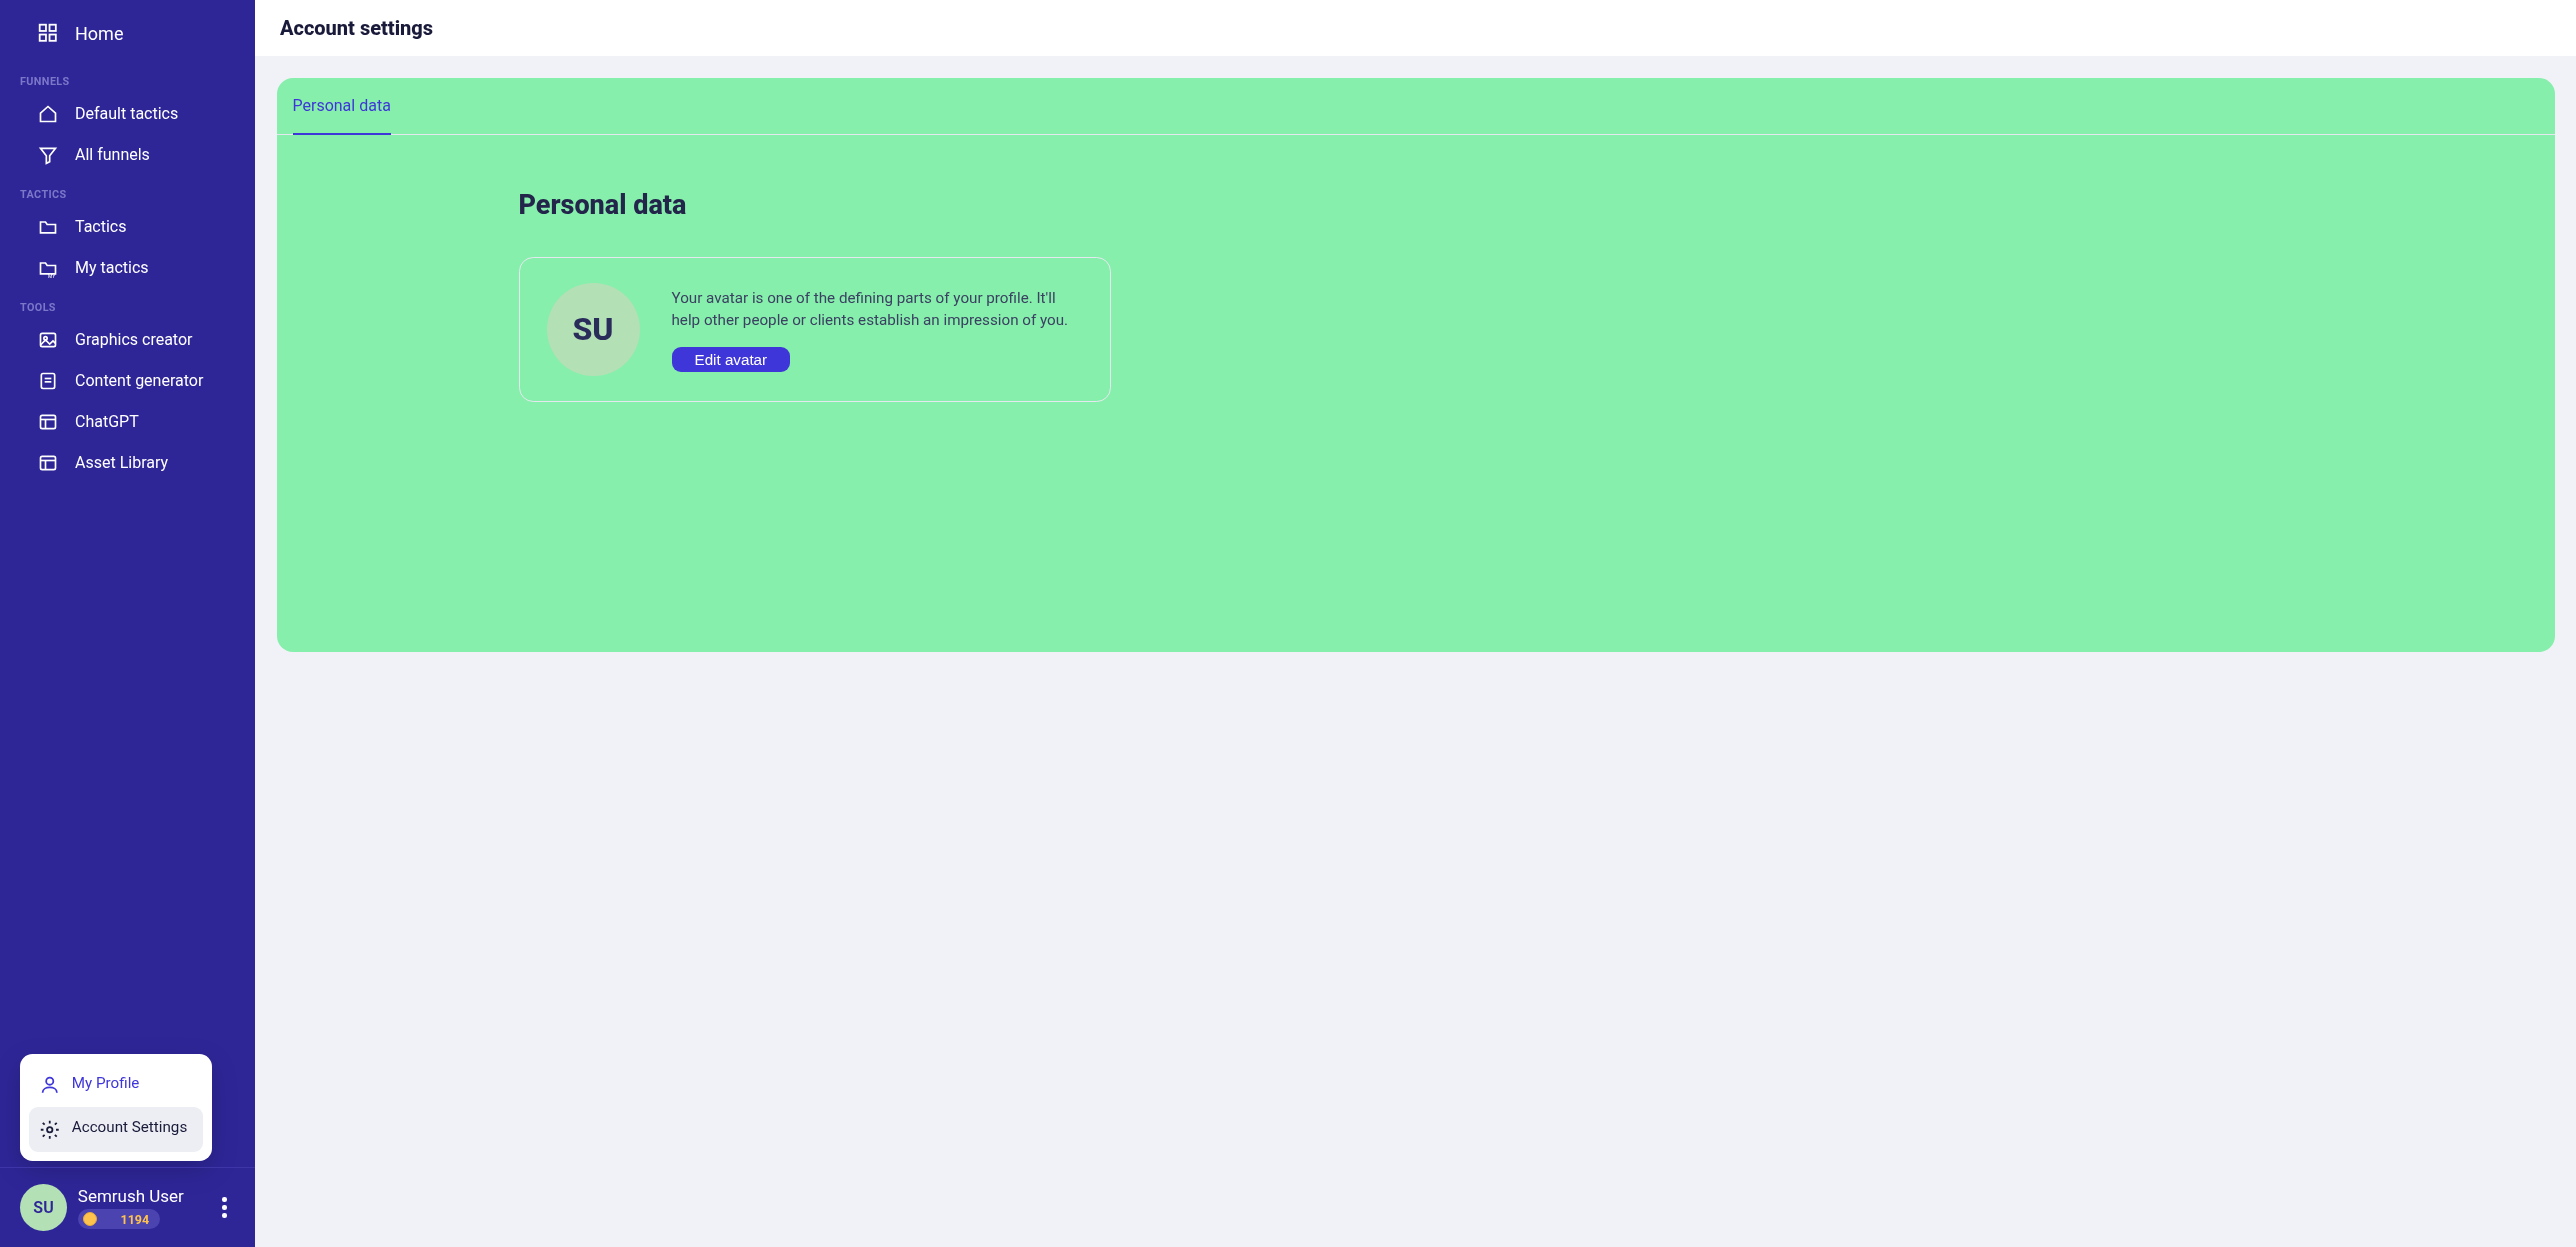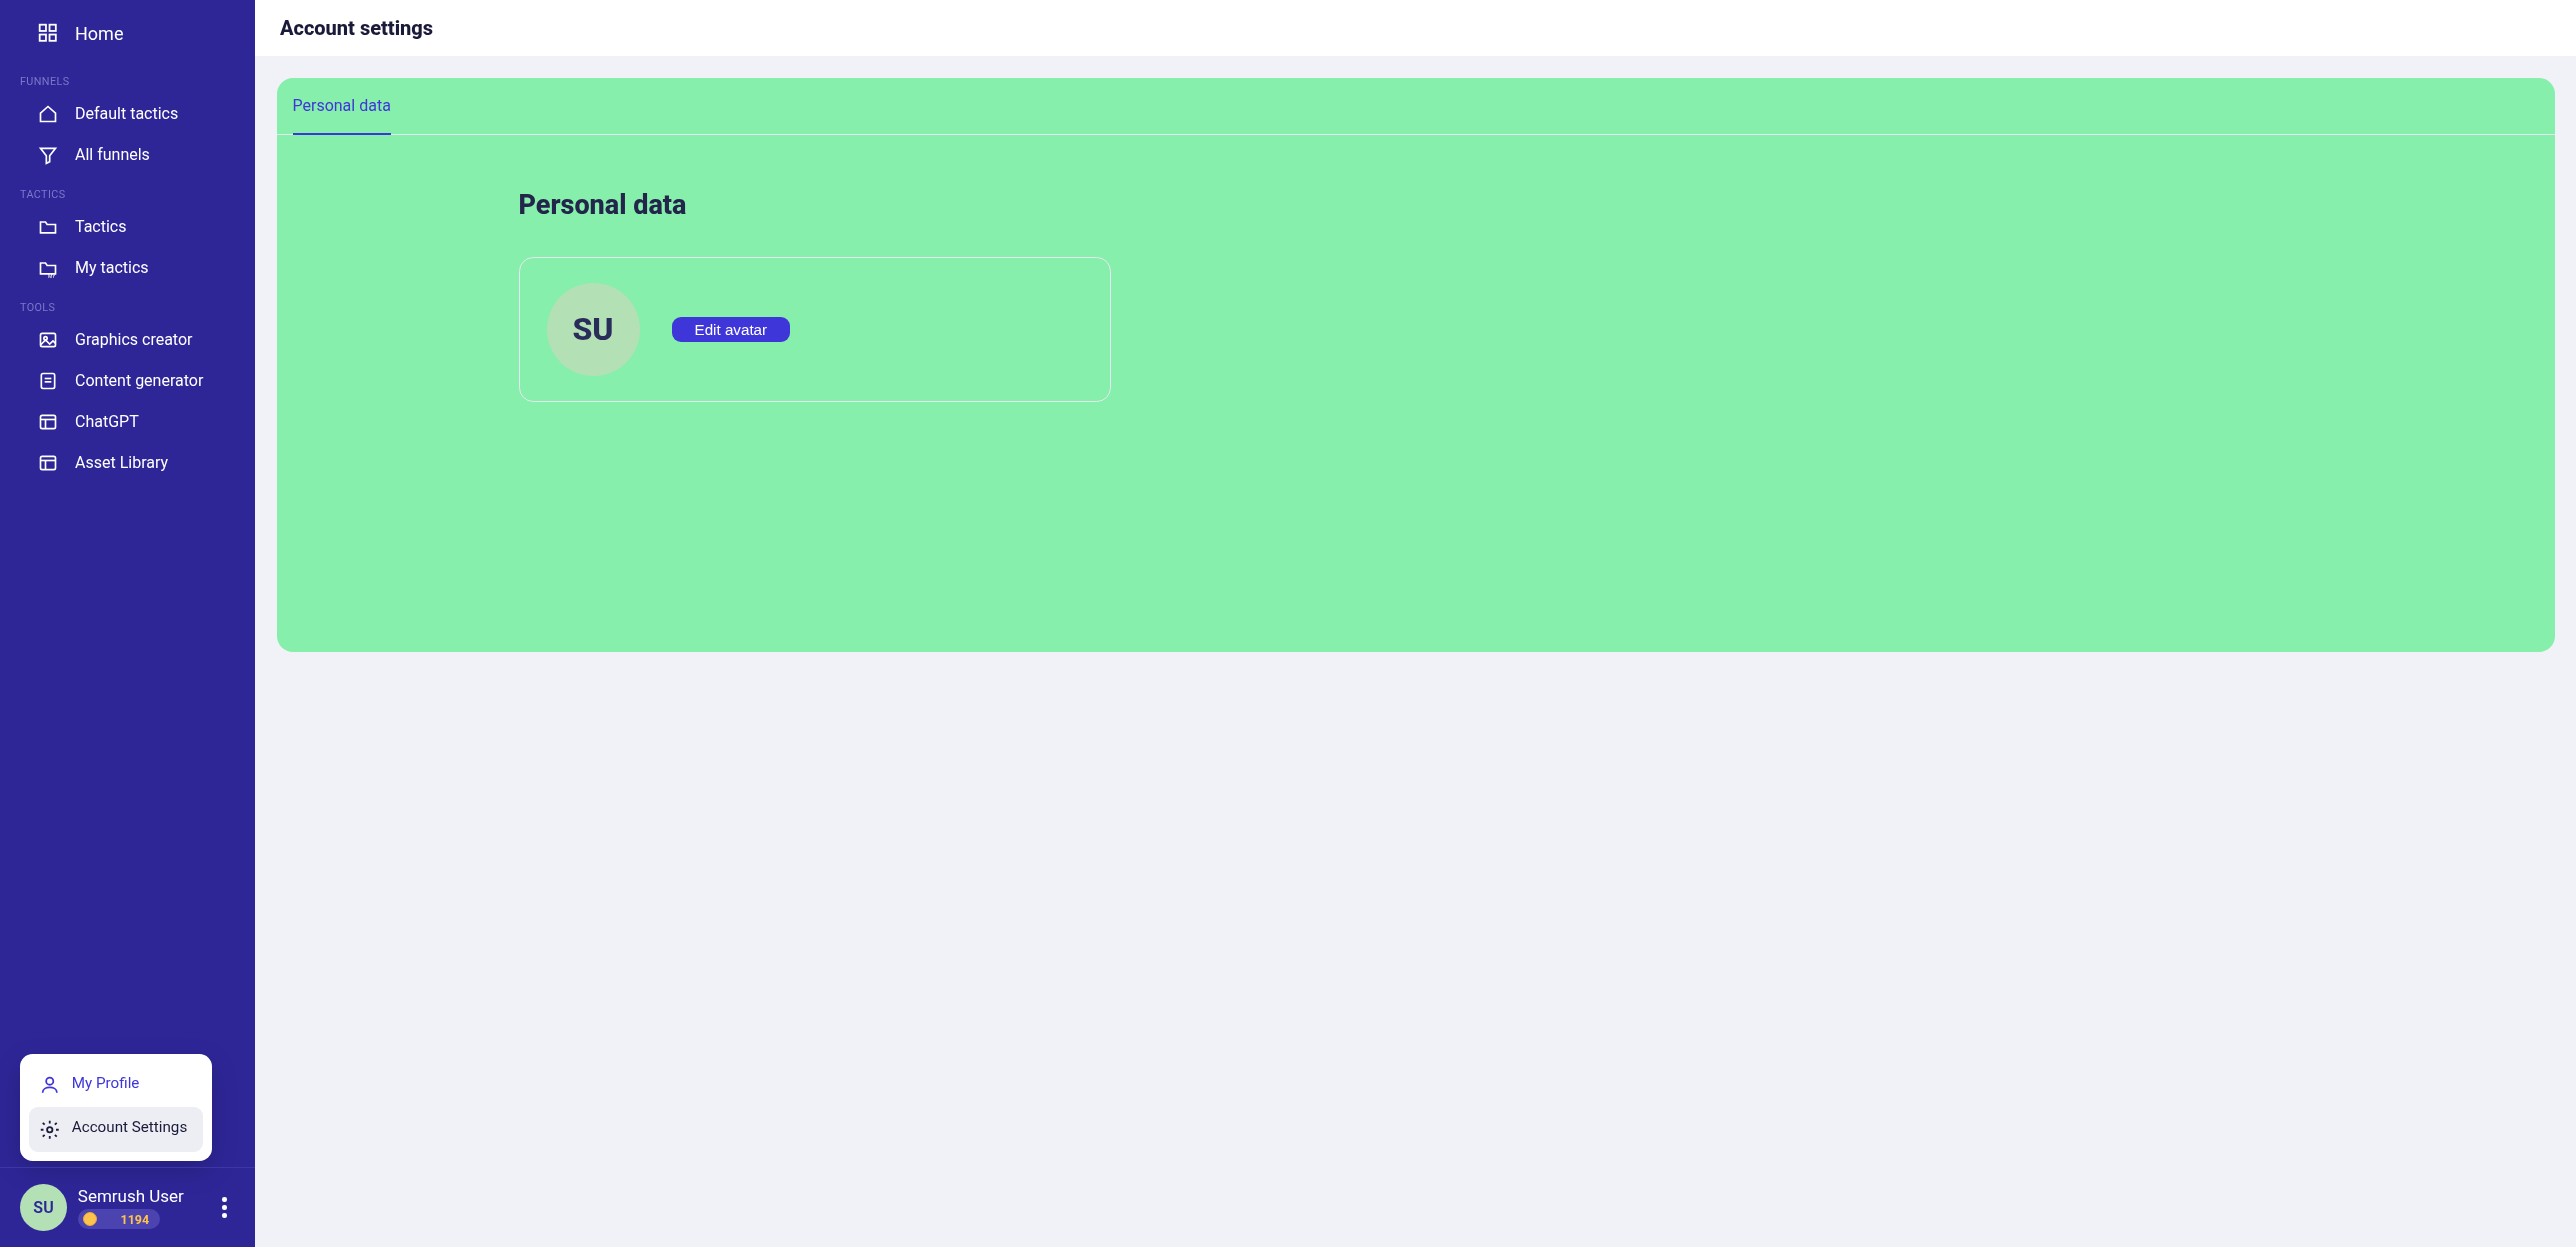--- a/index.html
+++ b/index.html
@@ -47,21 +47,21 @@
     justify-content: center;
     flex-shrink: 0;
   }
   .side-item.home {
     font-size: 18px;
     margin-bottom: 9px;
   }
   .side-section-label {
     font-size: 10.8px;
     letter-spacing: 0.4px;
-    font-weight: 400;
+    font-weight: 700;
     color: #7c77c9;
     padding: 12.5px 20px 5.4px 20px;
   }
   
   .sidebar-footer {
     border-top: 0.9px solid #3d35a8;
     padding: 0;
     position: relative;
   }
   .user-row {
@@ -382,20 +382,21 @@
         <div class="tabs">
           <div class="tab">Personal data</div>
         </div>
 
         <div class="panel">
           <h2 class="panel-title">Personal data</h2>
 
           <div class="avatar-card">
             <div class="avatar-big">SU</div>
             <div class="avatar-right">
+              <p class="avatar-desc">Your avatar is one of the defining parts of your profile. It'll help other people or clients establish an impression of you.</p>
               <button class="btn-primary">Edit avatar</button>
             </div>
           </div>
         </div>
 
       </div>
     </div>
   </main>
 
 </div>

